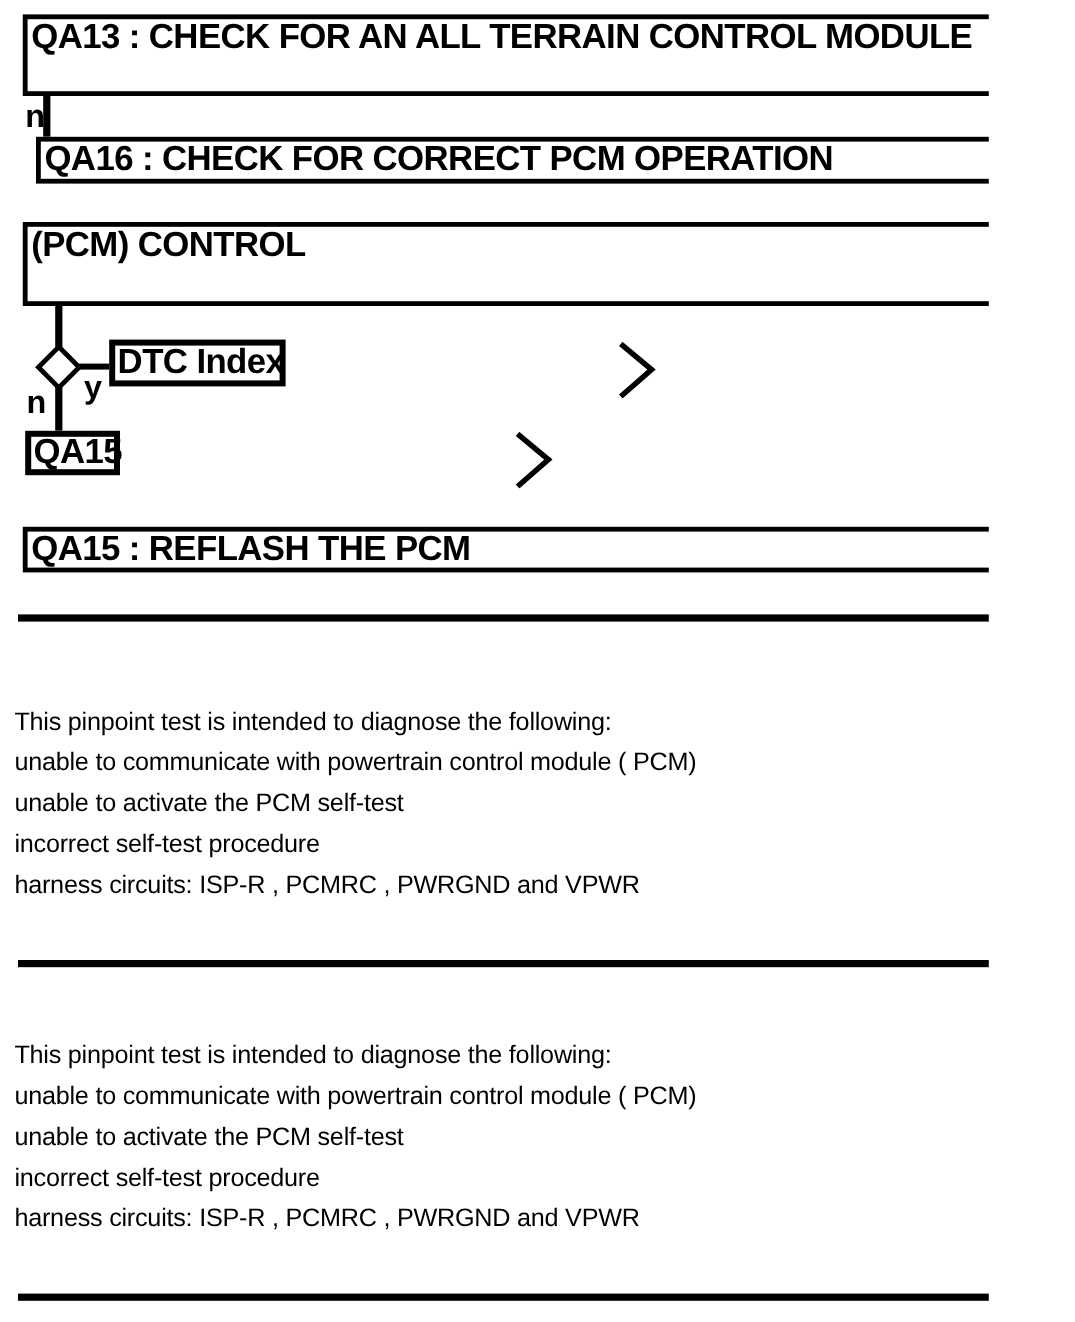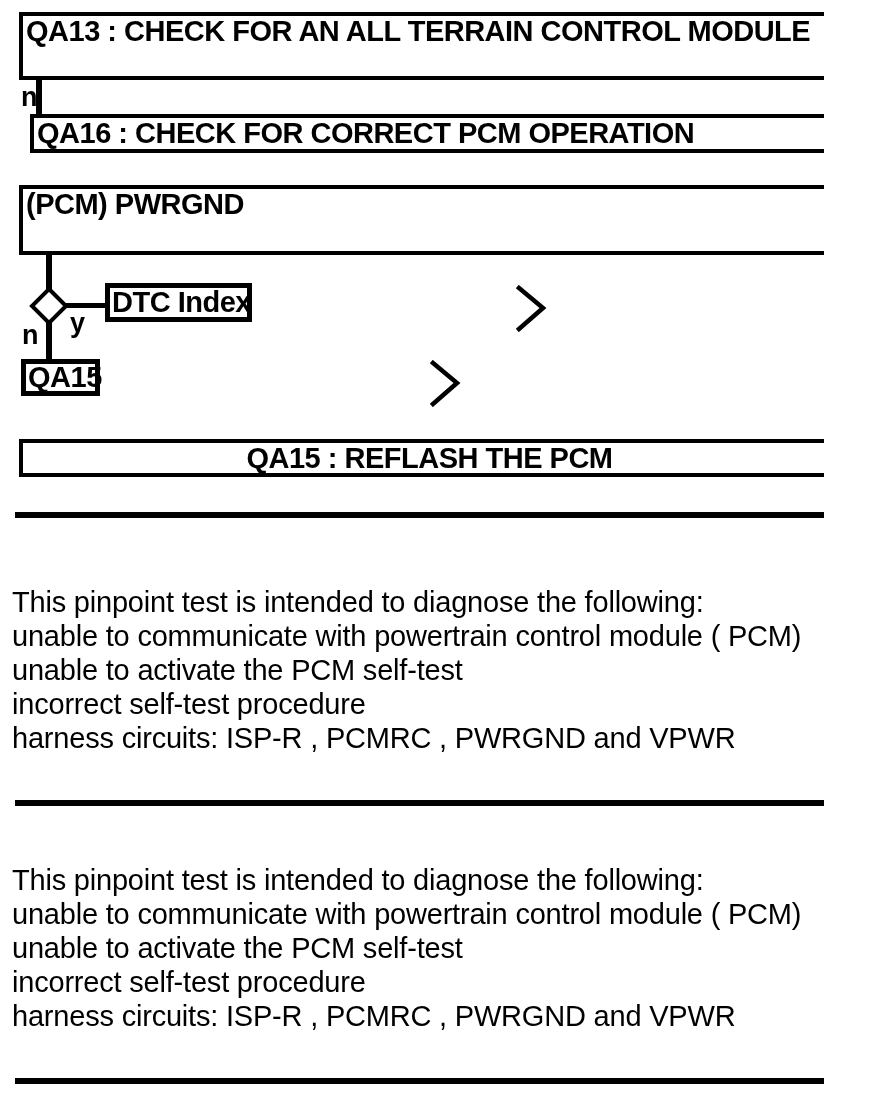--- a/index.html
+++ b/index.html
@@ -16,21 +16,21 @@
     position:absolute;box-sizing:border-box;border:5px solid #000;background:#fff;
     font-weight:bold;font-size:29px;letter-spacing:-0.5px;
     display:flex;align-items:center;padding:0 2px;white-space:nowrap;
   }
   .vline,.hline,.divider{position:absolute;background:#000;}
   .edge-label{
     position:absolute;font-weight:bold;font-size:27px;line-height:27px;
   }
   .flow-svg{position:absolute;}
   .desc{
-    position:absolute;font-size:29px;line-height:34px;letter-spacing:-0.2px;
+    position:absolute;font-size:21px;line-height:34px;letter-spacing:-0.2px;
     white-space:nowrap;
   }
   .desc div{height:34px;}
 </style>
 </head>
 <body>
 
 <div class="canvas">
 
   <div class="hbox" style="left:19px;top:12px;width:818px;height:68px;">
@@ -38,51 +38,51 @@
   </div>
 
   <div class="vline" style="left:36px;top:80px;width:6px;height:34px;"></div>
   <div class="edge-label" style="left:21px;top:84px;">n</div>
 
   <div class="hbox" style="left:30px;top:114px;width:818px;height:39px;">
     <div>QA16 : CHECK FOR CORRECT PCM OPERATION</div>
   </div>
 
   <div class="hbox" style="left:19px;top:185px;width:818px;height:70px;line-height:31px;">
-    <div>(PCM) PWRGND</div>
+    <div>(PCM) CONTROL</div>
   </div>
 
   <div class="vline" style="left:46px;top:255px;width:6px;height:34px;"></div>
 
   <svg class="flow-svg" style="left:29px;top:286px;" width="40" height="40">
     <polygon points="20,3 37,20 20,37 3,20" fill="#ffffff" stroke="#000000" stroke-width="4"></polygon>
   </svg>
 
   <div class="hline" style="left:66px;top:303px;width:40px;height:5px;"></div>
   <div class="edge-label" style="left:70px;top:310px;">y</div>
 
-  <div class="sbox" style="left:105px;top:283px;width:147px;height:39px;">
+  <div class="sbox" style="left:91px;top:283px;width:147px;height:39px;">
     <span>DTC Index</span>
   </div>
 
   <div class="edge-label" style="left:22px;top:322px;">n</div>
   <div class="vline" style="left:46px;top:322px;width:6px;height:37px;"></div>
 
   <div class="sbox" style="left:21px;top:359px;width:79px;height:37px;">
     <span>QA15</span>
   </div>
 
   <svg class="flow-svg" style="left:515px;top:285px;" width="32" height="47">
     <polyline points="4,3 28,23 4,44" fill="none" stroke="#000000" stroke-width="4.5" stroke-linecap="square"></polyline>
   </svg>
   <svg class="flow-svg" style="left:429px;top:360px;" width="32" height="47">
     <polyline points="4,3 28,23 4,44" fill="none" stroke="#000000" stroke-width="4.5" stroke-linecap="square"></polyline>
   </svg>
 
-  <div class="hbox" style="left:19px;top:439px;width:818px;height:38px;text-align:center;">
+  <div class="hbox" style="left:19px;top:439px;width:818px;height:38px;">
     <div>QA15 : REFLASH THE PCM</div>
   </div>
 
   <div class="divider" style="left:15px;top:512px;width:872px;height:6px;"></div>
 
   <div class="desc" style="left:12px;top:585px;">
     <div>This pinpoint test is intended to diagnose the following:</div>
     <div>unable to communicate with powertrain control module ( PCM)</div>
     <div>unable to activate the PCM self-test</div>
     <div>incorrect self-test procedure</div>

